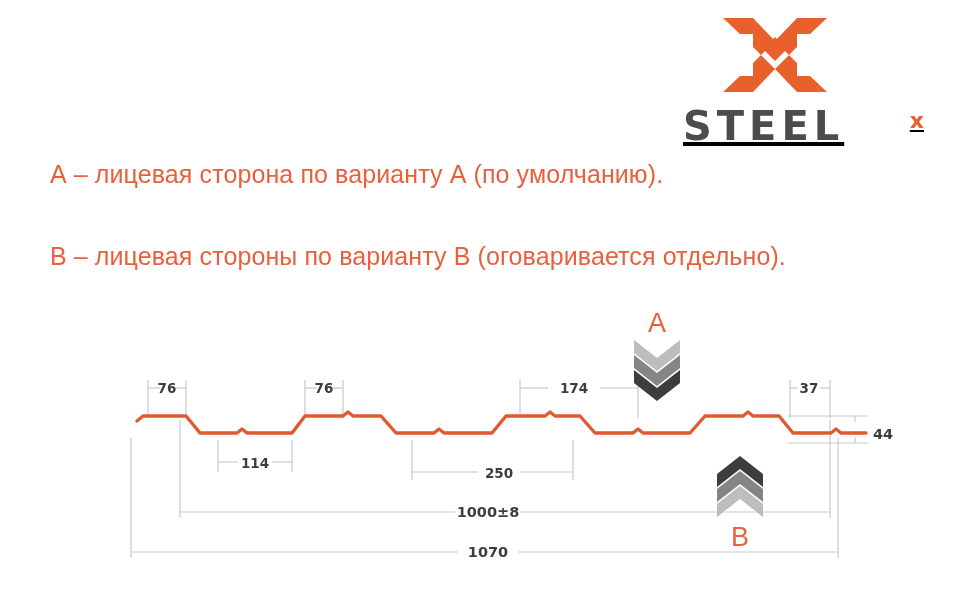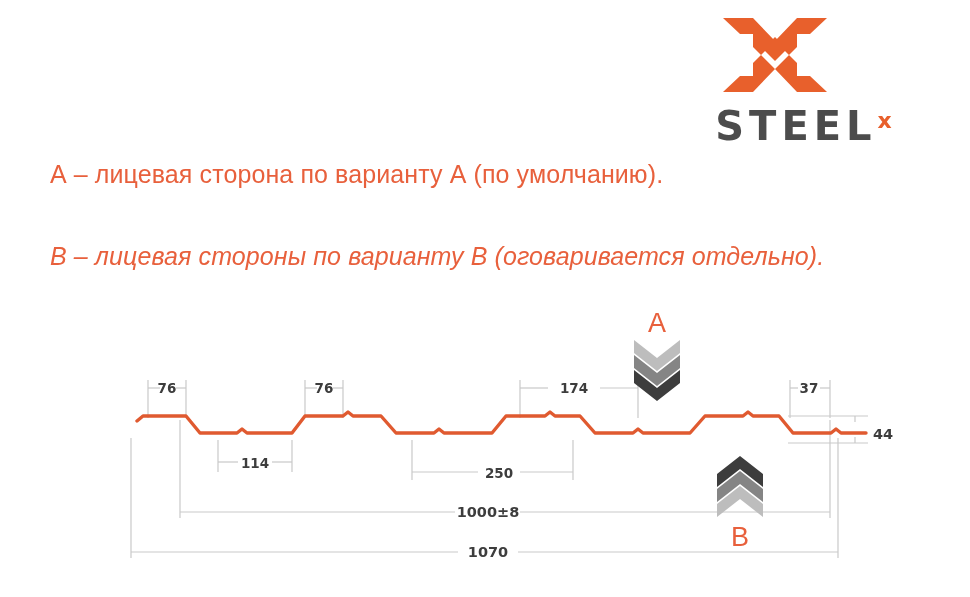--- a/index.html
+++ b/index.html
@@ -32,21 +32,22 @@
     height: 74px;
   }
   #logo-wordmark {
     position: absolute;
     left: 0px;
     top: 86px;
     width: 240px;
     height: 42px;
     display: flex;
     align-items: flex-end;
-    justify-content: center;
+    justify-content: space-between;
+    text-decoration: underline;
   }
   #logo-steel-text {
     font-family: "DejaVu Sans", sans-serif;
     font-size: 40px;
     font-weight: bold;
     letter-spacing: 5px;
     color: #4c4c4c;
     line-height: 1;
   }
   #logo-sup-x {
@@ -64,21 +65,21 @@
   .caption-line {
     position: absolute;
     left: 50px;
     font-family: "Liberation Sans", sans-serif;
     font-size: 25px;
     color: #e8603c;
     white-space: nowrap;
     letter-spacing: 0.1px;
   }
   #caption-a { top: 160px; }
-  #caption-b { top: 242px; font-style: italic; }
+  #caption-b { top: 242px; }
 
   
   #drawing-area {
     position: absolute;
     left: 0px;
     top: 290px;
     width: 970px;
     height: 290px;
   }
   #drawing-svg {

